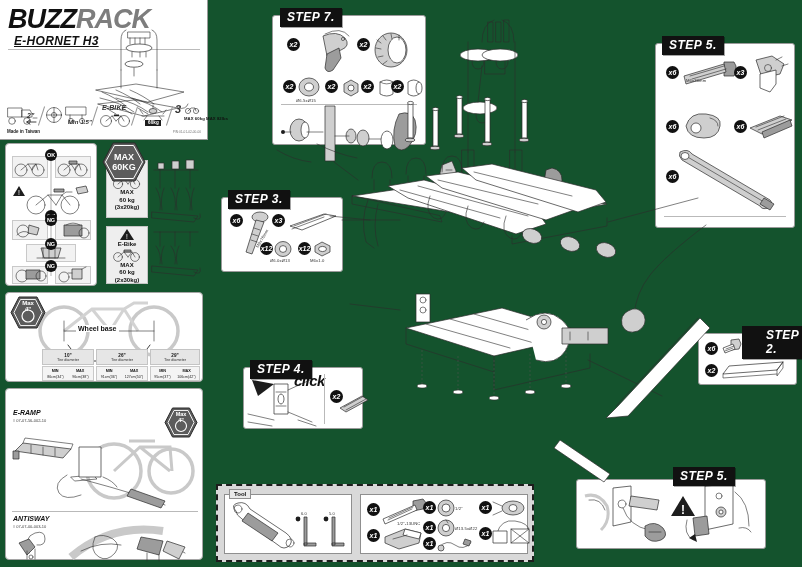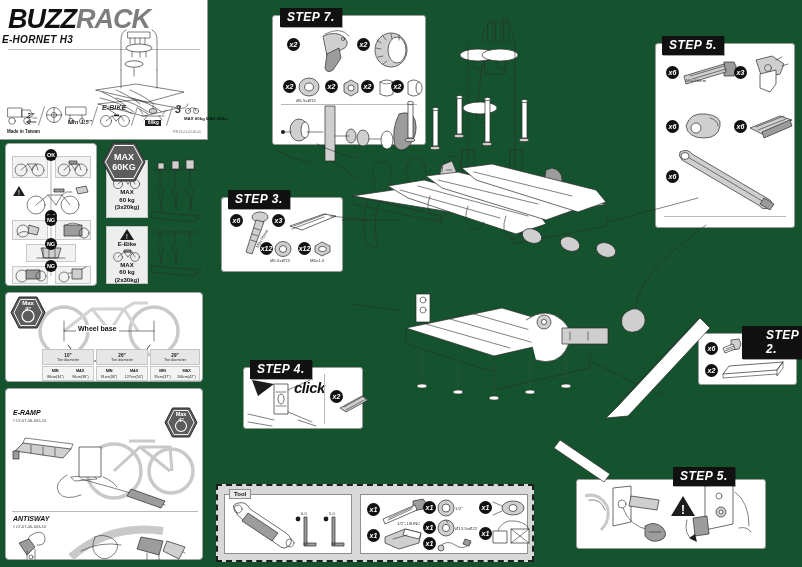--- a/index.html
+++ b/index.html
@@ -17,21 +17,21 @@
   .tinytxt{position:absolute;font-size:4.2px;color:#333;letter-spacing:.1px;white-space:nowrap;}
   .divider{position:absolute;background:#b9b9b9;height:1px;}
 
   
   #header{position:absolute;left:0;top:0;width:208px;height:140px;background:#fff;
           border-right:1px solid #9a9a9a;border-bottom:1px solid #9a9a9a;box-sizing:border-box;}
   #brand{position:absolute;left:8px;top:6px;font-size:27px;font-weight:bold;font-style:italic;
          letter-spacing:-1px;line-height:1;}
   #brand .b1{color:#111;}
   #brand .b2{color:#7d7d7d;}
-  #model{position:absolute;left:2px;top:34px;font-size:10px;font-weight:bold;font-style:italic;color:#111;letter-spacing:.3px;}
+  #model{position:absolute;left:14px;top:34px;font-size:12px;font-weight:bold;font-style:italic;color:#111;letter-spacing:.3px;text-decoration:underline;}
   #headerrule{position:absolute;left:8px;top:49px;width:192px;height:1px;background:#bbb;}
   #icostrip{position:absolute;left:6px;top:104px;width:196px;height:24px;}
   .icocell{position:absolute;top:0;height:24px;}
   .slash{position:absolute;top:2px;width:1px;height:20px;background:#999;transform:rotate(18deg);}
   #madein{position:absolute;left:7px;top:129px;font-size:4.5px;font-weight:bold;color:#222;}
   #rightcode{position:absolute;right:6px;top:130px;font-size:3.2px;color:#777;}
 
   
   svg{display:block;overflow:visible;}
   .ln{fill:none;stroke:#2b2b2b;stroke-width:.9;stroke-linecap:round;stroke-linejoin:round;}
@@ -728,21 +728,21 @@
   <div class="steptag" style="left:250px;top:360px;">STEP 4.</div>
   <div class="panel" style="left:243px;top:367px;width:120px;height:62px;">
     <svg width="80" height="56" style="position:absolute;left:2px;top:4px;">
       <path class="fillk" d="M6 8 l22 4 l-16 12 z"></path>
       <path class="fillw" d="M28 12 h14 v30 h-14 z"></path>
       <path class="ln2" d="M30 20 h10 M30 34 h10"></path>
       <ellipse class="fillw" cx="35" cy="27" rx="3" ry="5"></ellipse>
       <path class="ln2" d="M2 42 l26 6 M42 18 l22 -10 M42 40 l24 10"></path>
       <path class="ln2" d="M2 50 l24 4 M52 48 l18 6"></path>
     </svg>
-    <div id="clicktxt" style="left:50px;top:11px;">click</div>
+    <div id="clicktxt" style="left:50px;top:4px;">click</div>
     <div class="divider" style="left:80px;top:6px;width:1px;height:50px;"></div>
     <div class="qty" style="left:86px;top:22px;">x2</div>
     <svg width="34" height="26" style="position:absolute;left:94px;top:22px;">
       <path class="fillg" d="M2 18 l22 -12 l6 4 l-22 12 z"></path>
       <path class="ln2" d="M6 17 l20 -11 M8 20 l20 -11"></path>
     </svg>
   </div>
 
   <div class="steptag" style="left:742px;top:326px;padding-left:24px;">STEP 2.</div>
   <div class="panel" style="left:698px;top:333px;width:99px;height:52px;">

